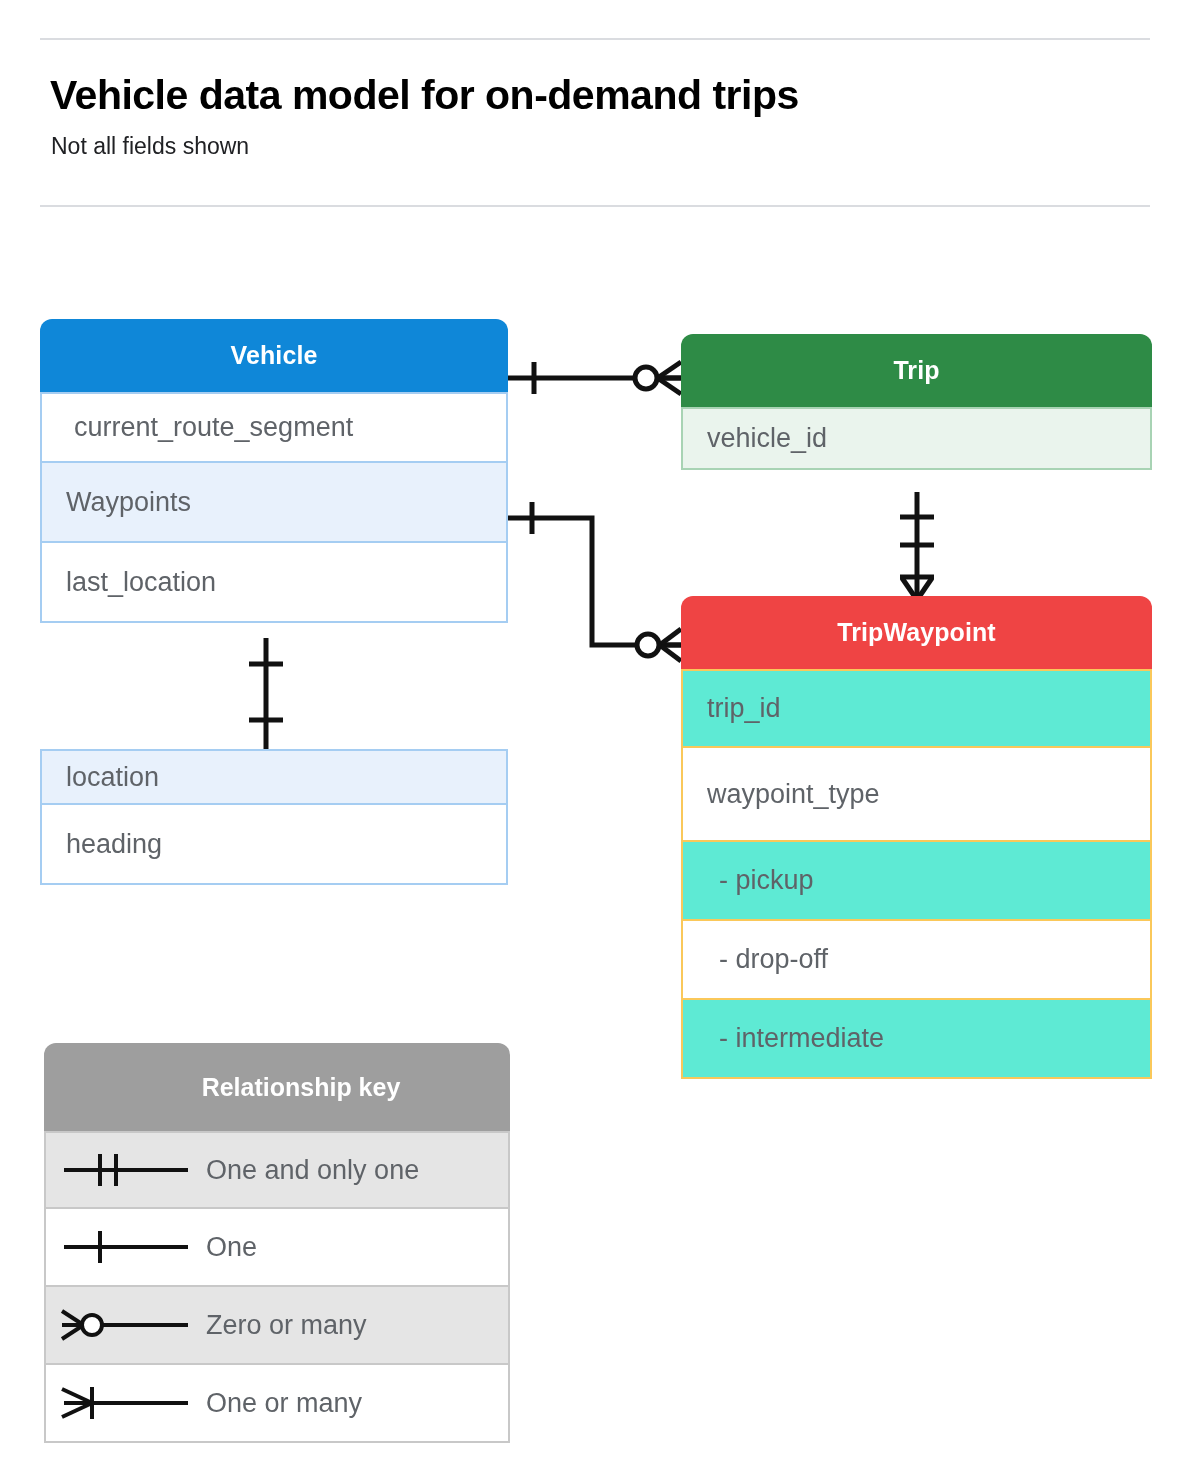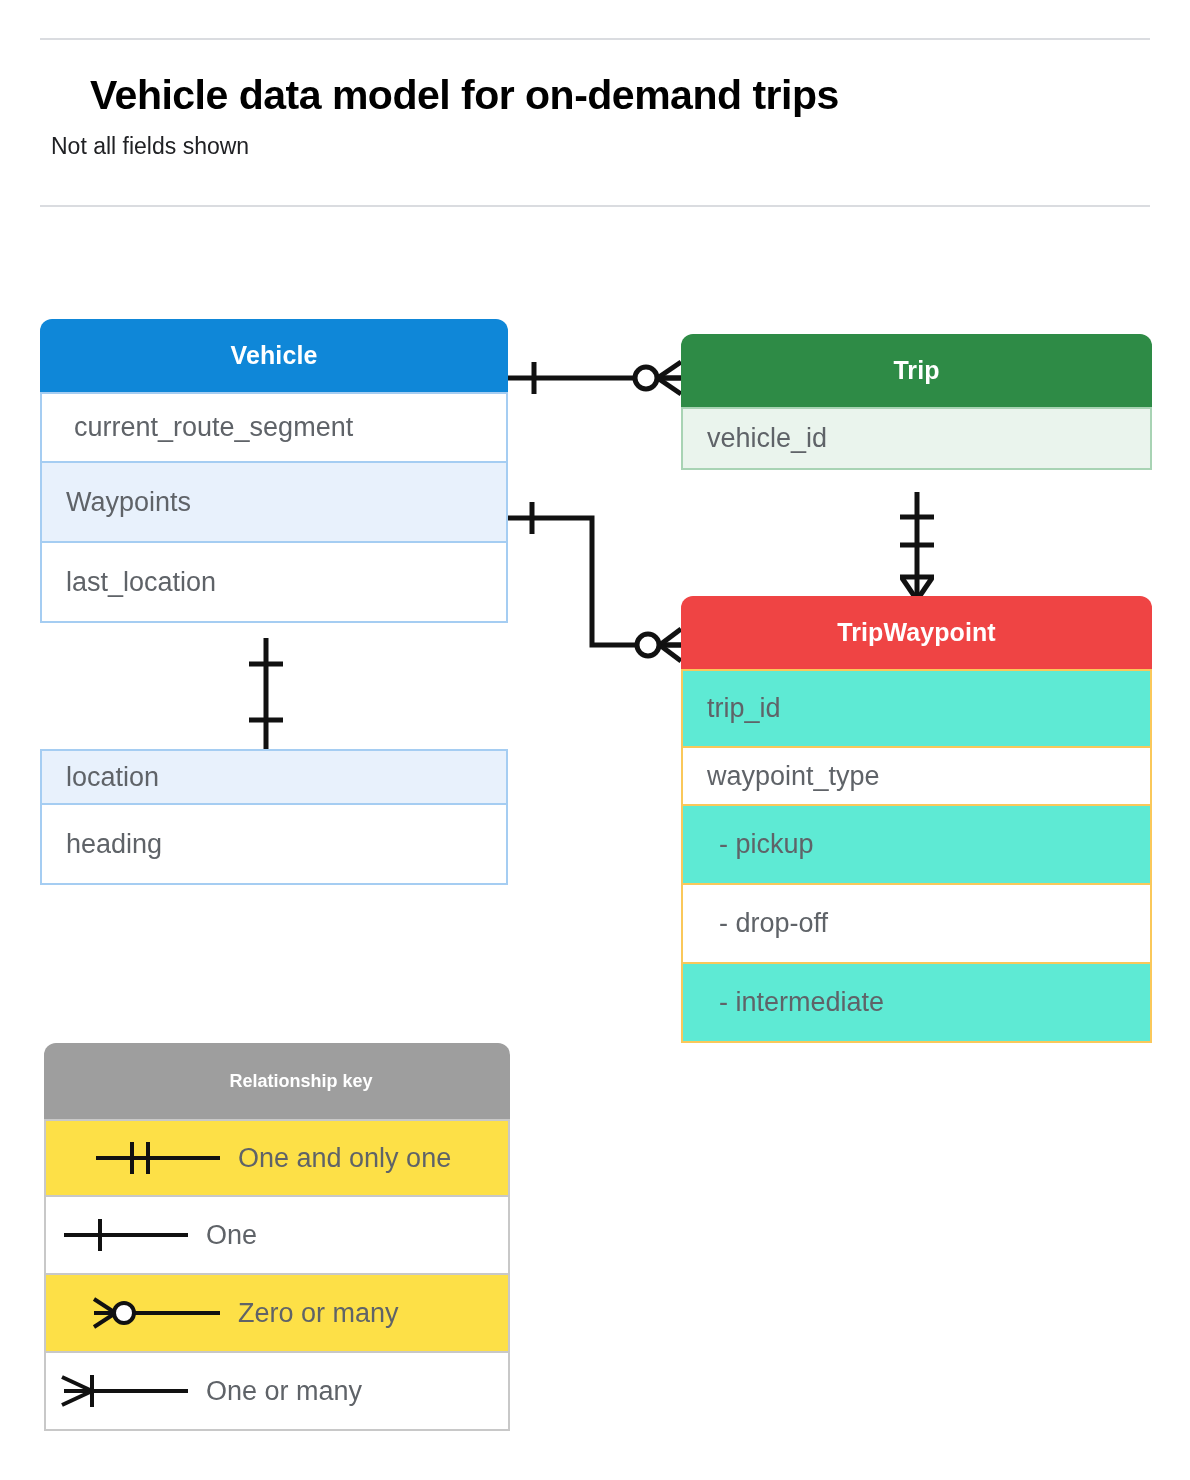--- a/index.html
+++ b/index.html
@@ -28,21 +28,20 @@
 
   #page-title {
     position: absolute;
     left: 50px;
     top: 72px;
     font-size: 41px;
     font-weight: bold;
     letter-spacing: -0.5px;
     color: #000000;
     white-space: nowrap;
-    margin-left: 40px;
   }
   #page-subtitle {
     position: absolute;
     left: 51px;
     top: 133px;
     font-size: 23px;
     color: #202124;
     white-space: nowrap;
   }
 
@@ -88,42 +87,42 @@
   
   .orange .entity-header { background: #ef4444; }
   .orange .entity-row    { border-color: #fac85a; }
   .orange .row-white     { background: #ffffff; }
   .orange .row-tint      { background: #5eead4; }
 
   
   #legend { position: absolute; left: 44px; top: 1043px; width: 466px; }
   #legend-header {
     box-sizing: border-box;
-    height: 76px;
+    height: 88px;
     background: #9e9e9e;
     border-radius: 12px 12px 0 0;
     color: #ffffff;
-    font-size: 18px;
+    font-size: 25px;
     font-weight: bold;
     display: flex;
     align-items: center;
     justify-content: center;
     padding-left: 48px;
   }
   .legend-row {
     box-sizing: border-box;
     height: 78px;
     display: flex;
     align-items: center;
     border-style: solid;
     border-color: #c8c8c8;
     border-width: 0 2px 2px 2px;
   }
   .legend-row.first-row { border-top-width: 2px; }
-  .legend-row.lr-tint  { background: #fde047; padding-left: 32px; }
+  .legend-row.lr-tint  { background: #e5e5e5; }
   .legend-row.lr-white { background: #ffffff; }
   .legend-glyph {
     width: 160px;
     flex: none;
     display: flex;
     align-items: center;
     justify-content: center;
   }
   .legend-label {
     font-size: 27px;
@@ -218,21 +217,21 @@
   </div>
 </div>
 
 <div class="entity orange" id="entity-tripwaypoint" style="left:681px; top:596px; width:471px;">
   <div class="entity-header" style="height:73px;">
     <span>TripWaypoint</span>
   </div>
   <div class="entity-row first-row row-tint" style="height:79px;">
     <span>trip_id</span>
   </div>
-  <div class="entity-row row-white" style="height:58px;">
+  <div class="entity-row row-white" style="height:94px;">
     <span>waypoint_type</span>
   </div>
   <div class="entity-row row-tint" style="height:79px; padding-left:36px;">
     <span>-  pickup</span>
   </div>
   <div class="entity-row row-white" style="height:79px; padding-left:36px;">
     <span>-  drop-off</span>
   </div>
   <div class="entity-row row-tint" style="height:79px; padding-left:36px;">
     <span>-  intermediate</span>

